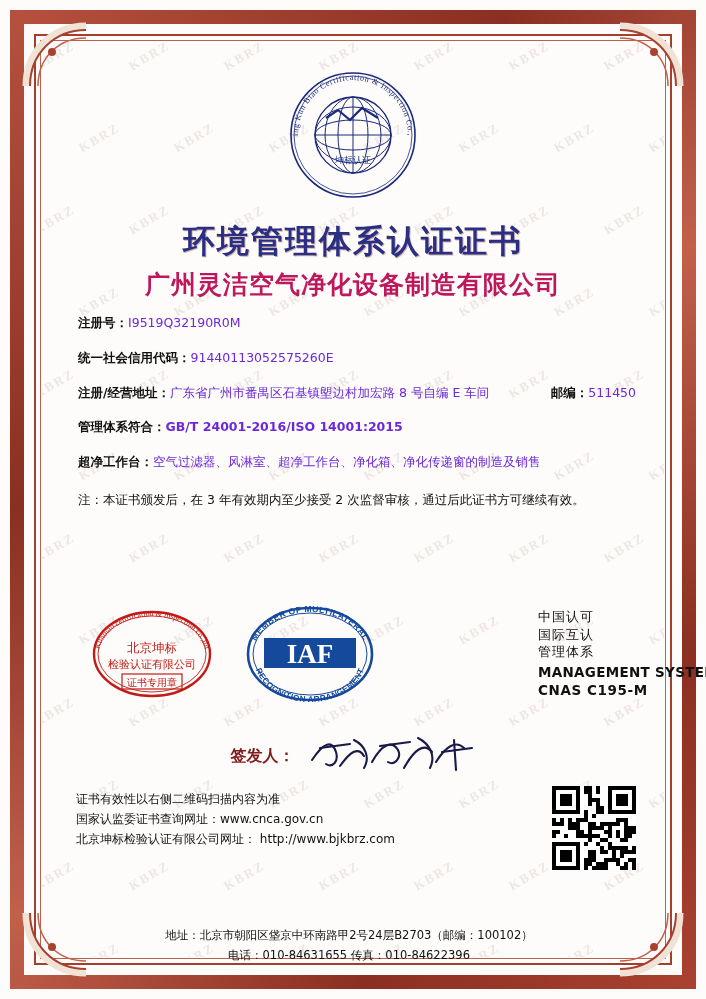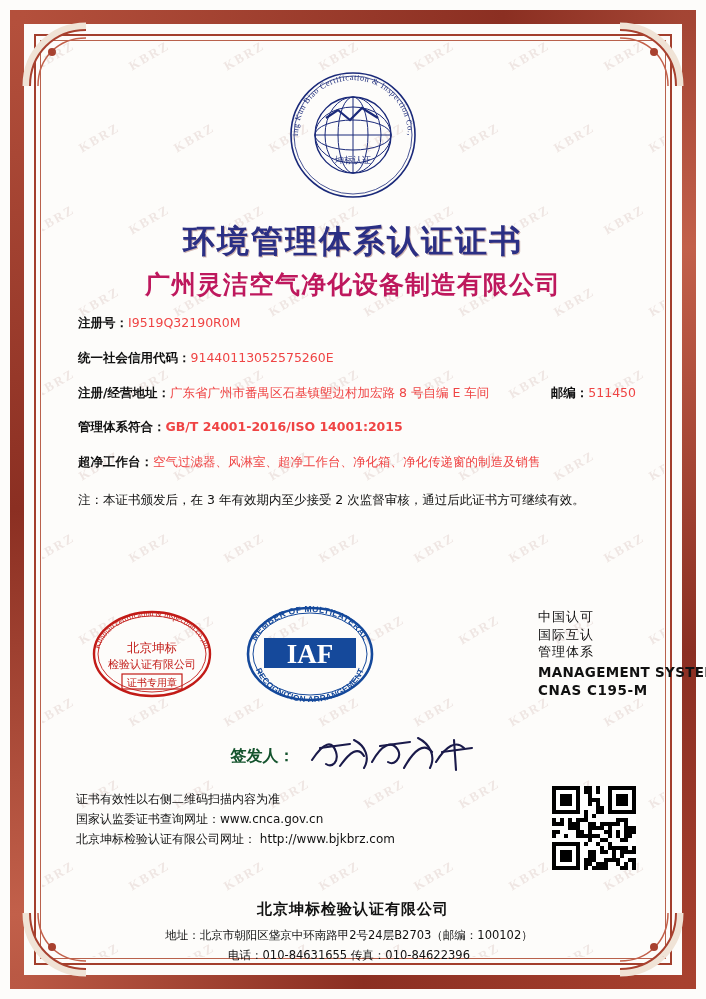--- a/index.html
+++ b/index.html
@@ -130,21 +130,21 @@
     margin-bottom: 16px;
     font-size: 12.5px;
     color: #1a1a1a;
     line-height: 1.5;
   }
   .field-label {
     font-weight: bold;
     color: #111;
   }
   .field-value {
-    color: #ef4444;
+    color: #6d28d9;
   }
   .field-row.split {
     display: flex;
     justify-content: space-between;
     align-items: baseline;
   }
   .field-seg { white-space: nowrap; }
   .note-row {
     margin-top: 18px;
     font-size: 12.5px;
@@ -198,21 +198,21 @@
     position: absolute;
     top: 690px;
     left: 0; right: 0;
     text-align: center;
     height: 52px;
   }
   .sig-label {
     display: inline-block;
     font-size: 16px;
     font-weight: bold;
-    color: #14532d;
+    color: #7f1d1d;
     vertical-align: middle;
   }
   .sig-mark {
     display: inline-block;
     vertical-align: middle;
     margin-left: 6px;
   }
 
   
   .footer {
@@ -653,20 +653,19 @@
             <rect x="56" y="0" width="28" height="28" fill="#000"></rect>
             <rect x="60" y="4" width="20" height="20" fill="#fff"></rect>
             <rect x="64" y="8" width="12" height="12" fill="#000"></rect>
             <rect x="0" y="56" width="28" height="28" fill="#000"></rect>
             <rect x="4" y="60" width="20" height="20" fill="#fff"></rect>
             <rect x="8" y="64" width="12" height="12" fill="#000"></rect>
           </svg>
       </div>
     </div>
 
-    <div class="issuer">北京坤标检验认证有限公司</div>
     <div class="addr">
       <div>地址：北京市朝阳区垡京中环南路甲2号24层B2703（邮编：100102）</div>
       <div>电话：010-84631655   传真：010-84622396</div>
     </div>
 
   </div>
 </div>
 
 </body></html>

